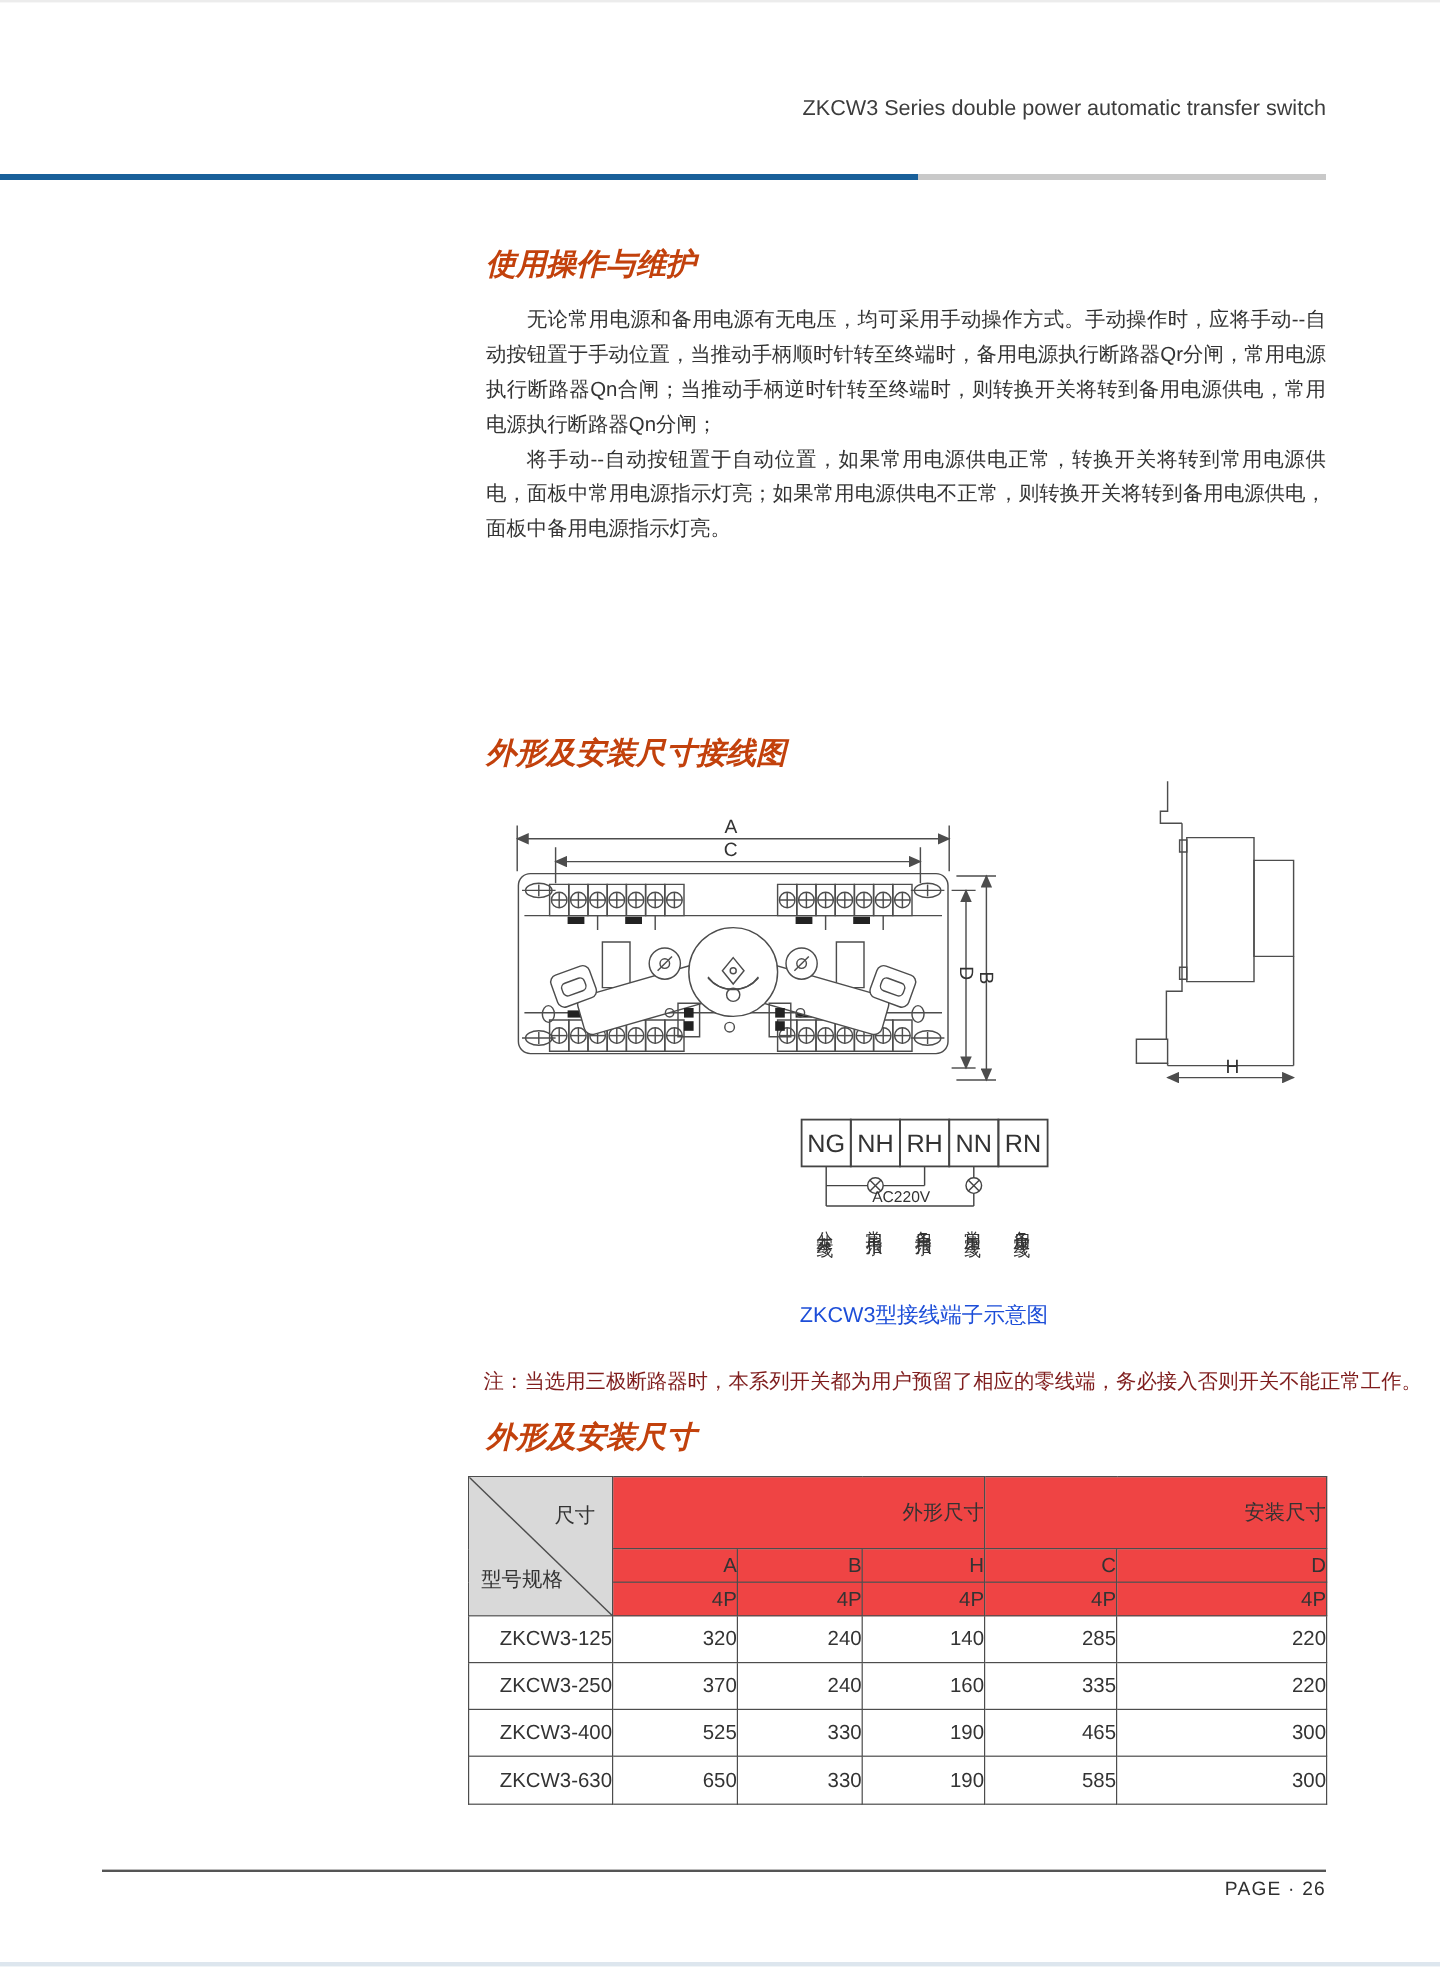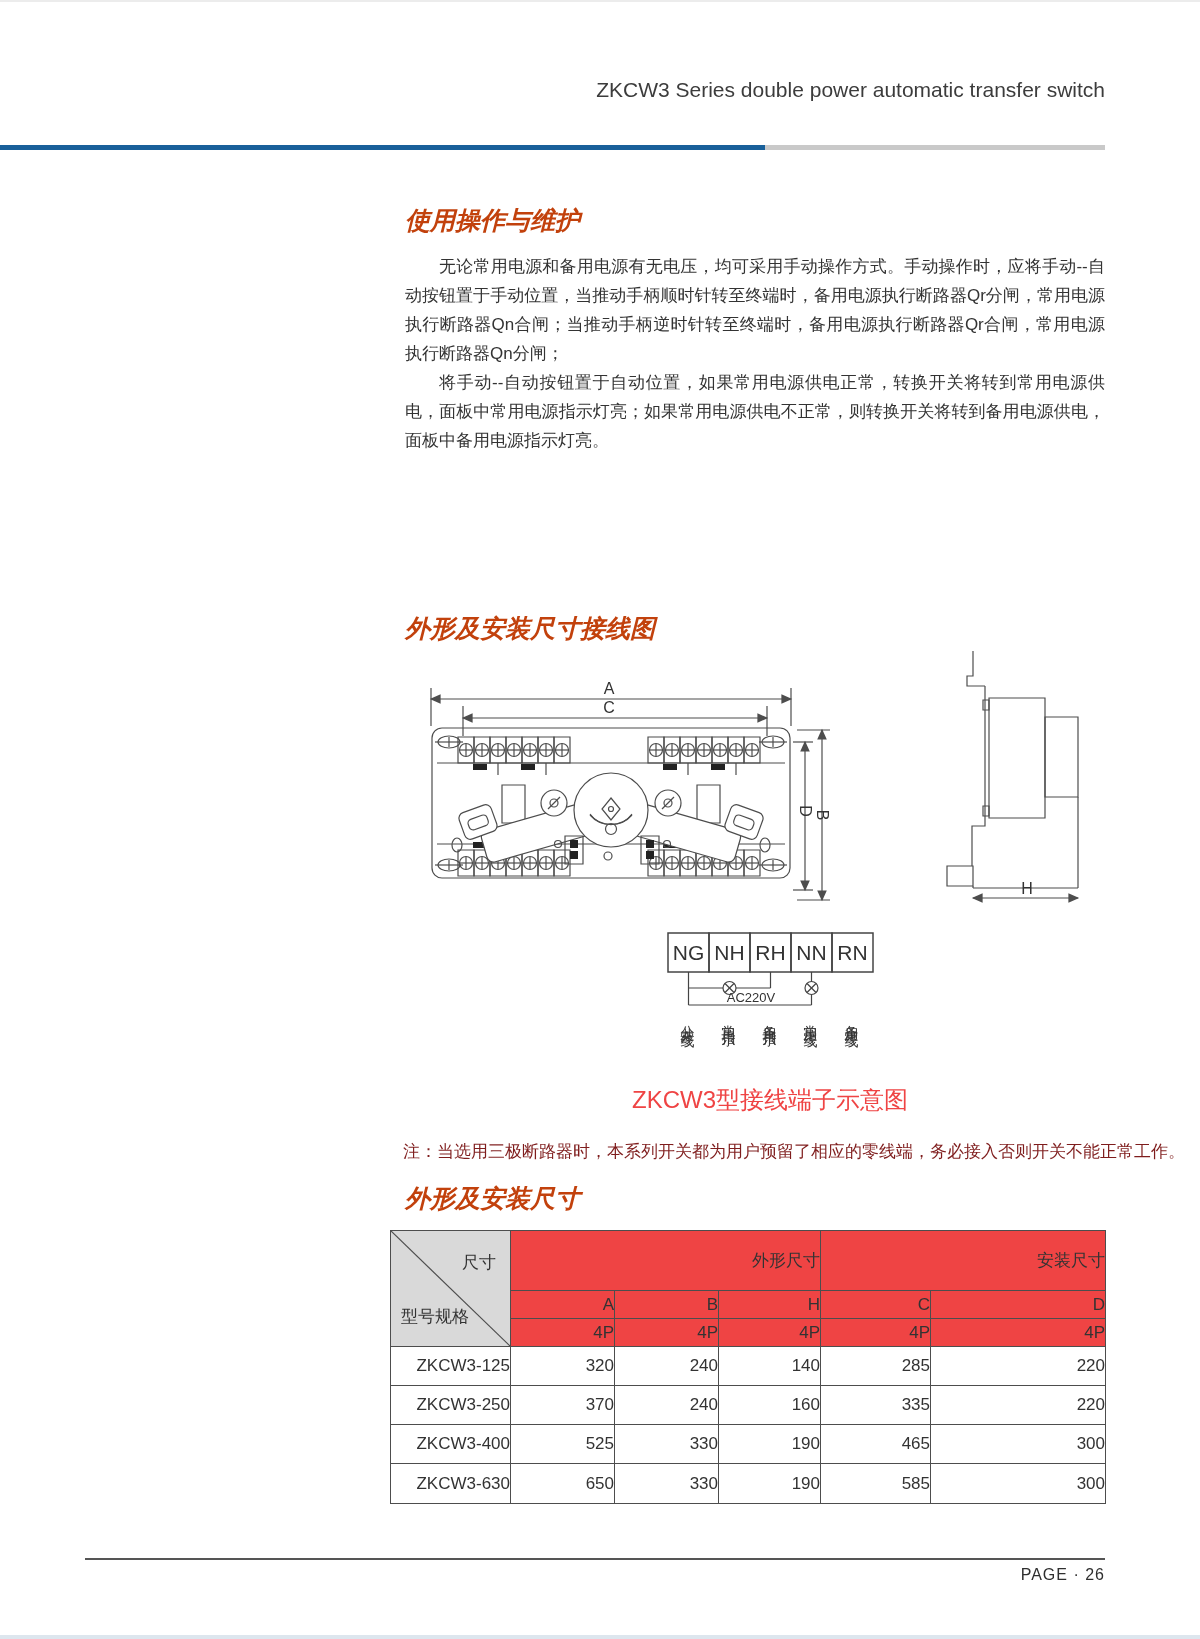--- a/index.html
+++ b/index.html
@@ -3,42 +3,42 @@
 <meta charset="utf-8">
 <style>
   html,body{margin:0;padding:0;background:#fff;}
   .page{position:relative;width:1200px;height:1639px;background:#fff;overflow:hidden;
         font-family:"Liberation Sans","DejaVu Sans",sans-serif;color:#333;}
   .topline{position:absolute;top:0;left:0;width:1200px;height:2px;background:#ececec;}
   .bottomstrip{position:absolute;bottom:0;left:0;width:1200px;height:4px;background:#dde6ee;}
 
   .hdr{position:absolute;top:78px;right:95px;text-align:right;}
   .hdr .t1{font-size:27px;font-weight:bold;color:#2d2d2d;letter-spacing:1px;line-height:32px;}
-  .hdr .t2{font-size:21px;color:#3c3c3c;line-height:20px;margin-top:2px;}
+  .hdr .t2{font-size:18px;color:#3c3c3c;line-height:20px;margin-top:2px;}
 
   .divider{position:absolute;top:145px;left:0;height:5px;width:1105px;font-size:0;}
   .divider .blue{display:inline-block;width:765px;height:5px;background:#19609a;vertical-align:top;}
   .divider .gray{display:inline-block;width:340px;height:5px;background:#c9c9c9;vertical-align:top;}
 
   .sec-h{position:absolute;left:405px;margin:0;font-size:25px;font-weight:bold;color:#c2410c;line-height:30px;font-style:italic;}
   #h-usage{top:205px;}
   #h-outline{top:613px;}
   #h-dim{top:1183px;}
 
   .bodytext{position:absolute;left:405px;top:252px;width:700px;}
   .bodytext p{margin:0;font-size:17px;line-height:29px;color:#333;text-align:justify;text-indent:2em;}
 
   svg{display:block;}
   .drawing{position:absolute;left:395px;top:648px;}
   .drawing *{vector-effect:non-scaling-stroke;}
   .termsvg{position:absolute;left:640px;top:925px;}
 
   .vlabel{position:absolute;top:1014px;width:22px;height:66px;writing-mode:vertical-lr;text-orientation:upright;
           font-size:14px;letter-spacing:3px;line-height:22px;color:#333;}
-  .caption{position:absolute;left:620px;top:1084px;width:300px;text-align:center;font-size:24px;color:#ef4444;}
+  .caption{position:absolute;left:620px;top:1084px;width:300px;text-align:center;font-size:18px;color:#1d4ed8;}
   .note{position:absolute;left:403px;top:1140px;width:720px;font-size:17px;color:#7f1d1d;white-space:nowrap;}
 
   table.dims{position:absolute;left:390px;top:1230px;width:715px;border-collapse:collapse;table-layout:fixed;
              font-size:17px;color:#333;}
   table.dims td{border:1px solid #4d4d4d;text-align:right;padding:0;}
   table.dims .hd{background:#ef4444;}
   table.dims .dat{background:#fff;}
   td.corner{position:relative;background:#d9d9d9;}
   td.corner svg{position:absolute;left:0;top:0;}
   td.corner .cr-tr{position:absolute;top:20px;right:14px;font-size:17px;}
@@ -56,21 +56,21 @@
   <div class="hdr">
     <div class="t2">ZKCW3 Series double power automatic transfer switch</div>
   </div>
   <div class="divider">
     <span class="blue"></span><span class="gray"></span>
   </div>
 
   <h2 class="sec-h" id="h-usage">使用操作与维护</h2>
 
   <div class="bodytext">
-    <p>无论常用电源和备用电源有无电压，均可采用手动操作方式。手动操作时，应将手动--自动按钮置于手动位置，当推动手柄顺时针转至终端时，备用电源执行断路器Qr分闸，常用电源执行断路器Qn合闸；当推动手柄逆时针转至终端时，备用电源执行断路器Qr合闸，常用电源执行断路器Qn分闸；</p>
+    <p>无论常用电源和备用电源有无电压，均可采用手动操作方式。手动操作时，应将手动--自动按钮置于手动位置，当推动手柄顺时针转至终端时，备用电源执行断路器Qr分闸，常用电源执行断路器Qn合闸；当推动手柄逆时针转至终端时，则转换开关将转到备用电源供电，常用电源执行断路器Qn分闸；</p>
     <p>将手动--自动按钮置于自动位置，如果常用电源供电正常，转换开关将转到常用电源供电，面板中常用电源指示灯亮；如果常用电源供电不正常，则转换开关将转到备用电源供电，面板中备用电源指示灯亮。</p>
   </div>
 
   <h2 class="sec-h" id="h-outline">外形及安装尺寸接线图</h2>
 
   <svg class="drawing" width="710" height="262" viewBox="0 0 710 262" fill="none" stroke="#4d4d4d" stroke-width="1.2">
     <defs>
       <marker id="ar" markerWidth="10" markerHeight="8" refX="8" refY="4" orient="auto-start-reverse">
         <path d="M0,0 L9,4 L0,8 Z" fill="#4d4d4d" stroke="none"></path>
       </marker>

